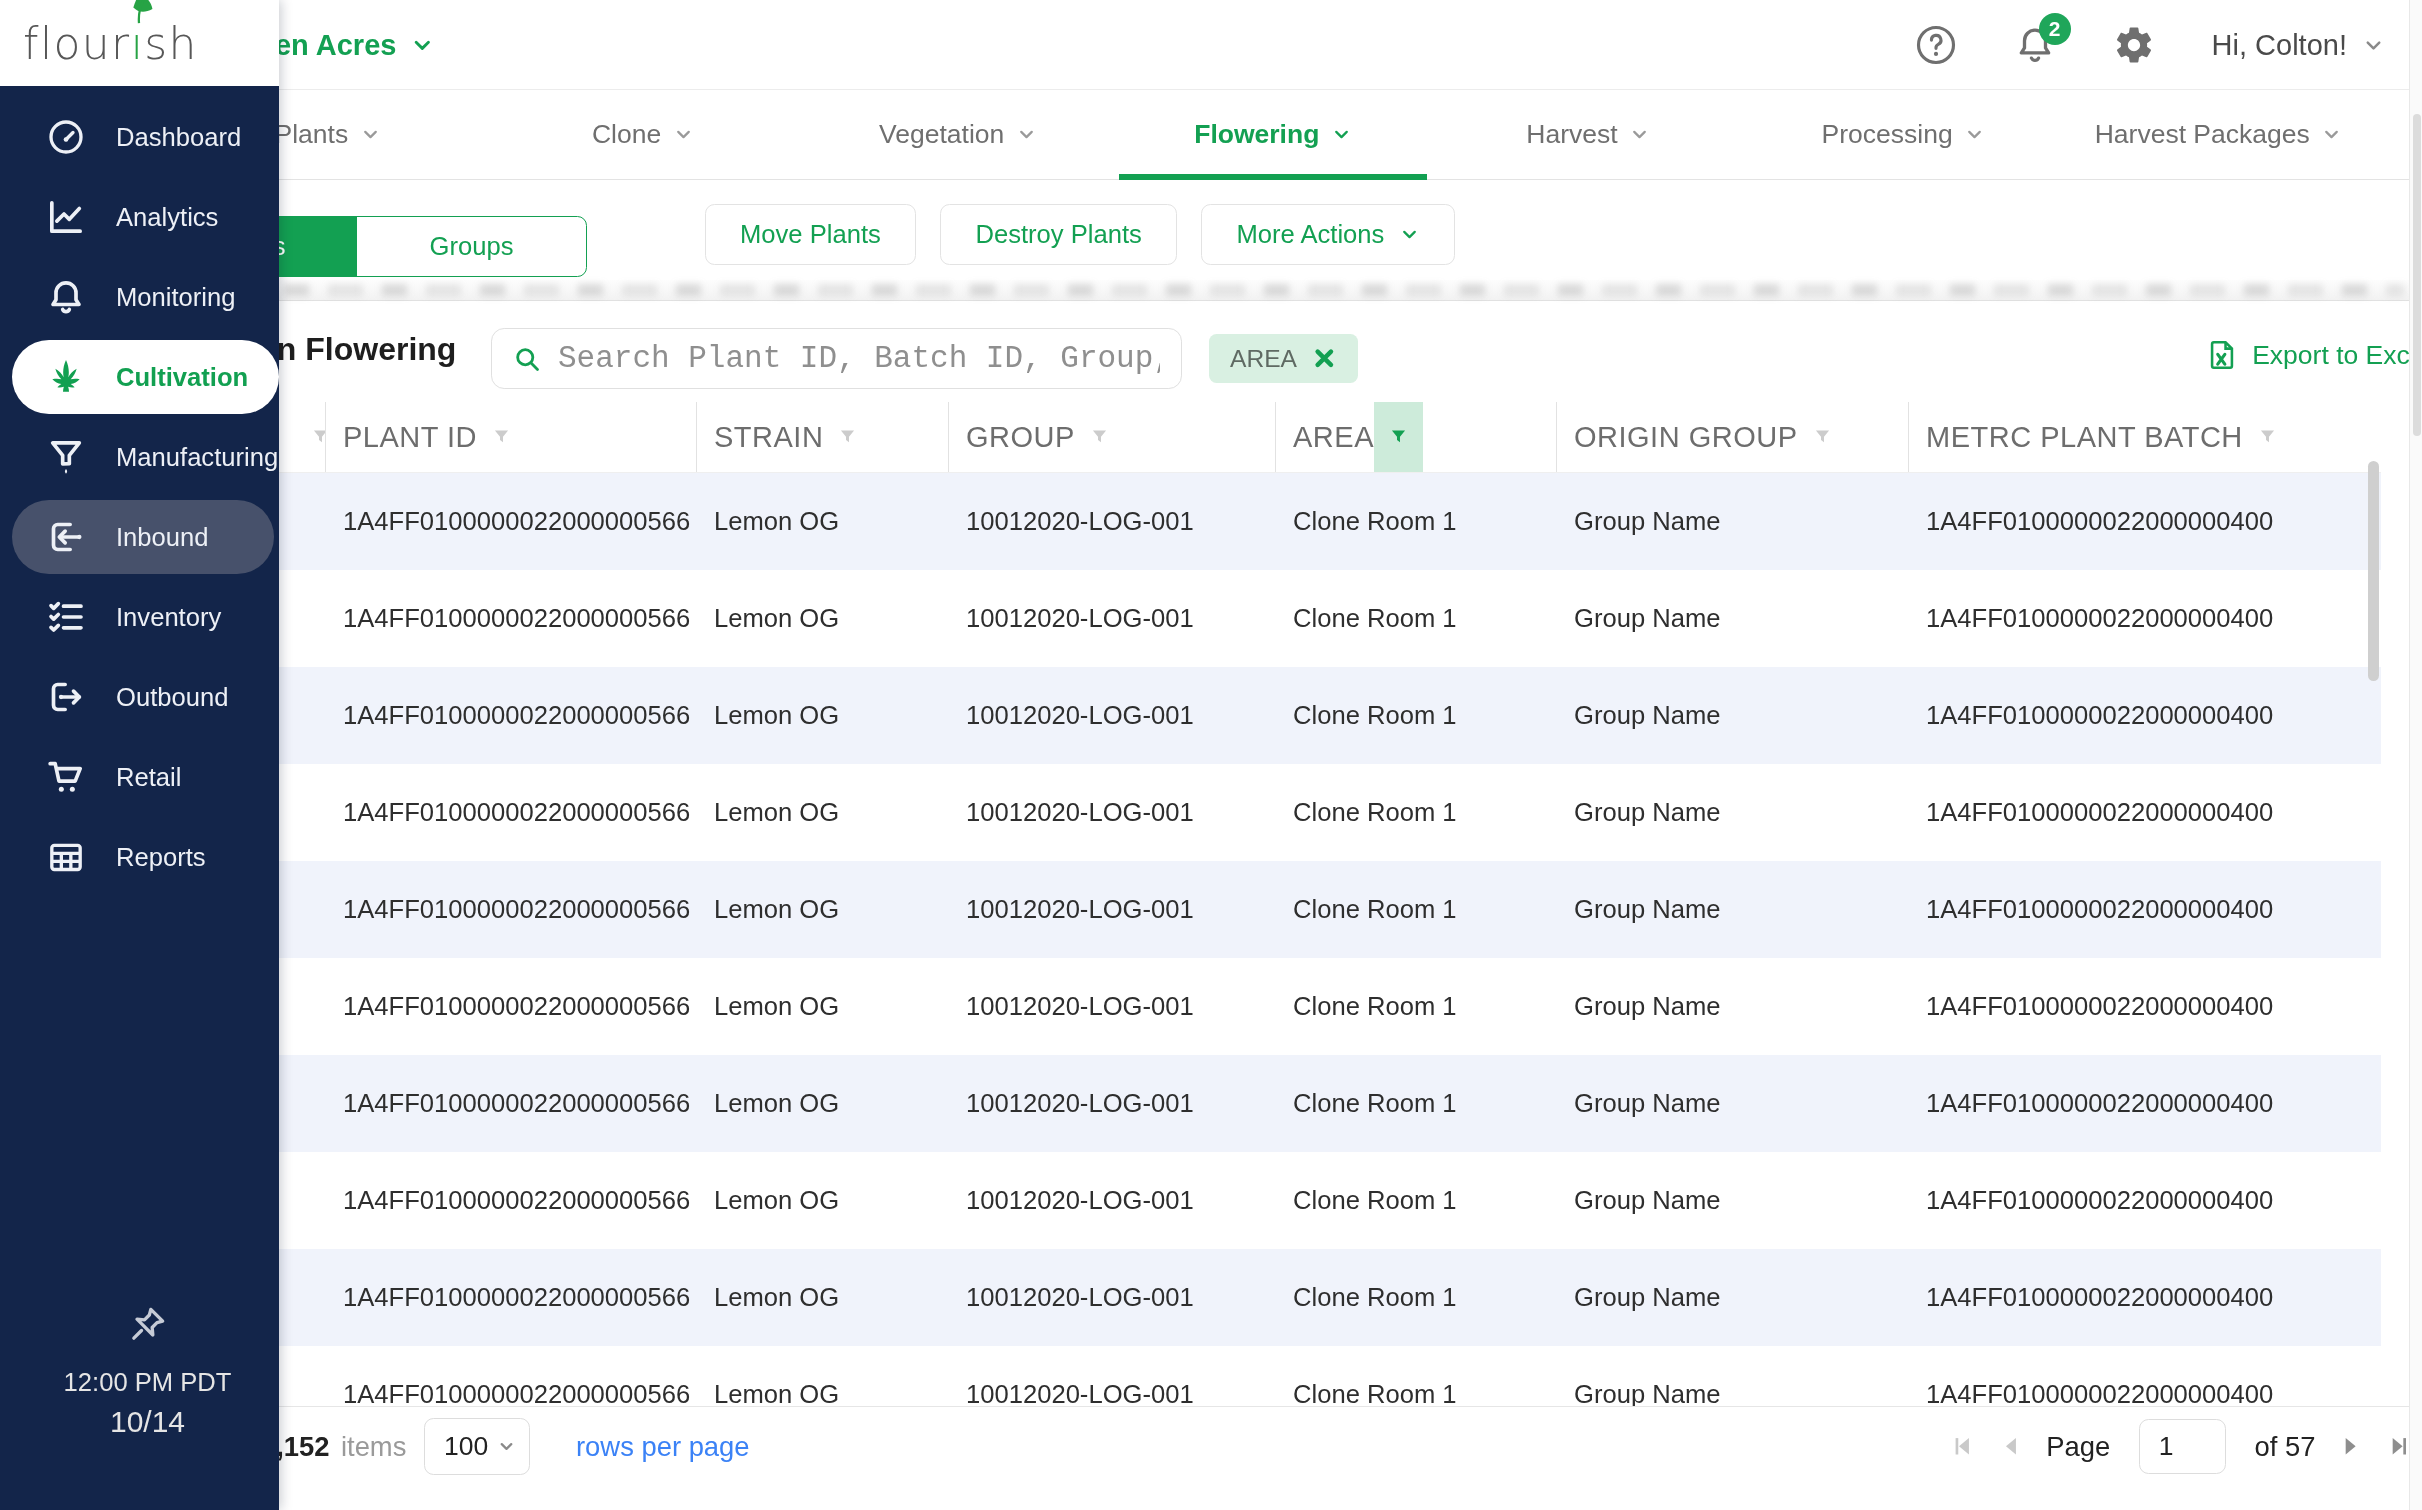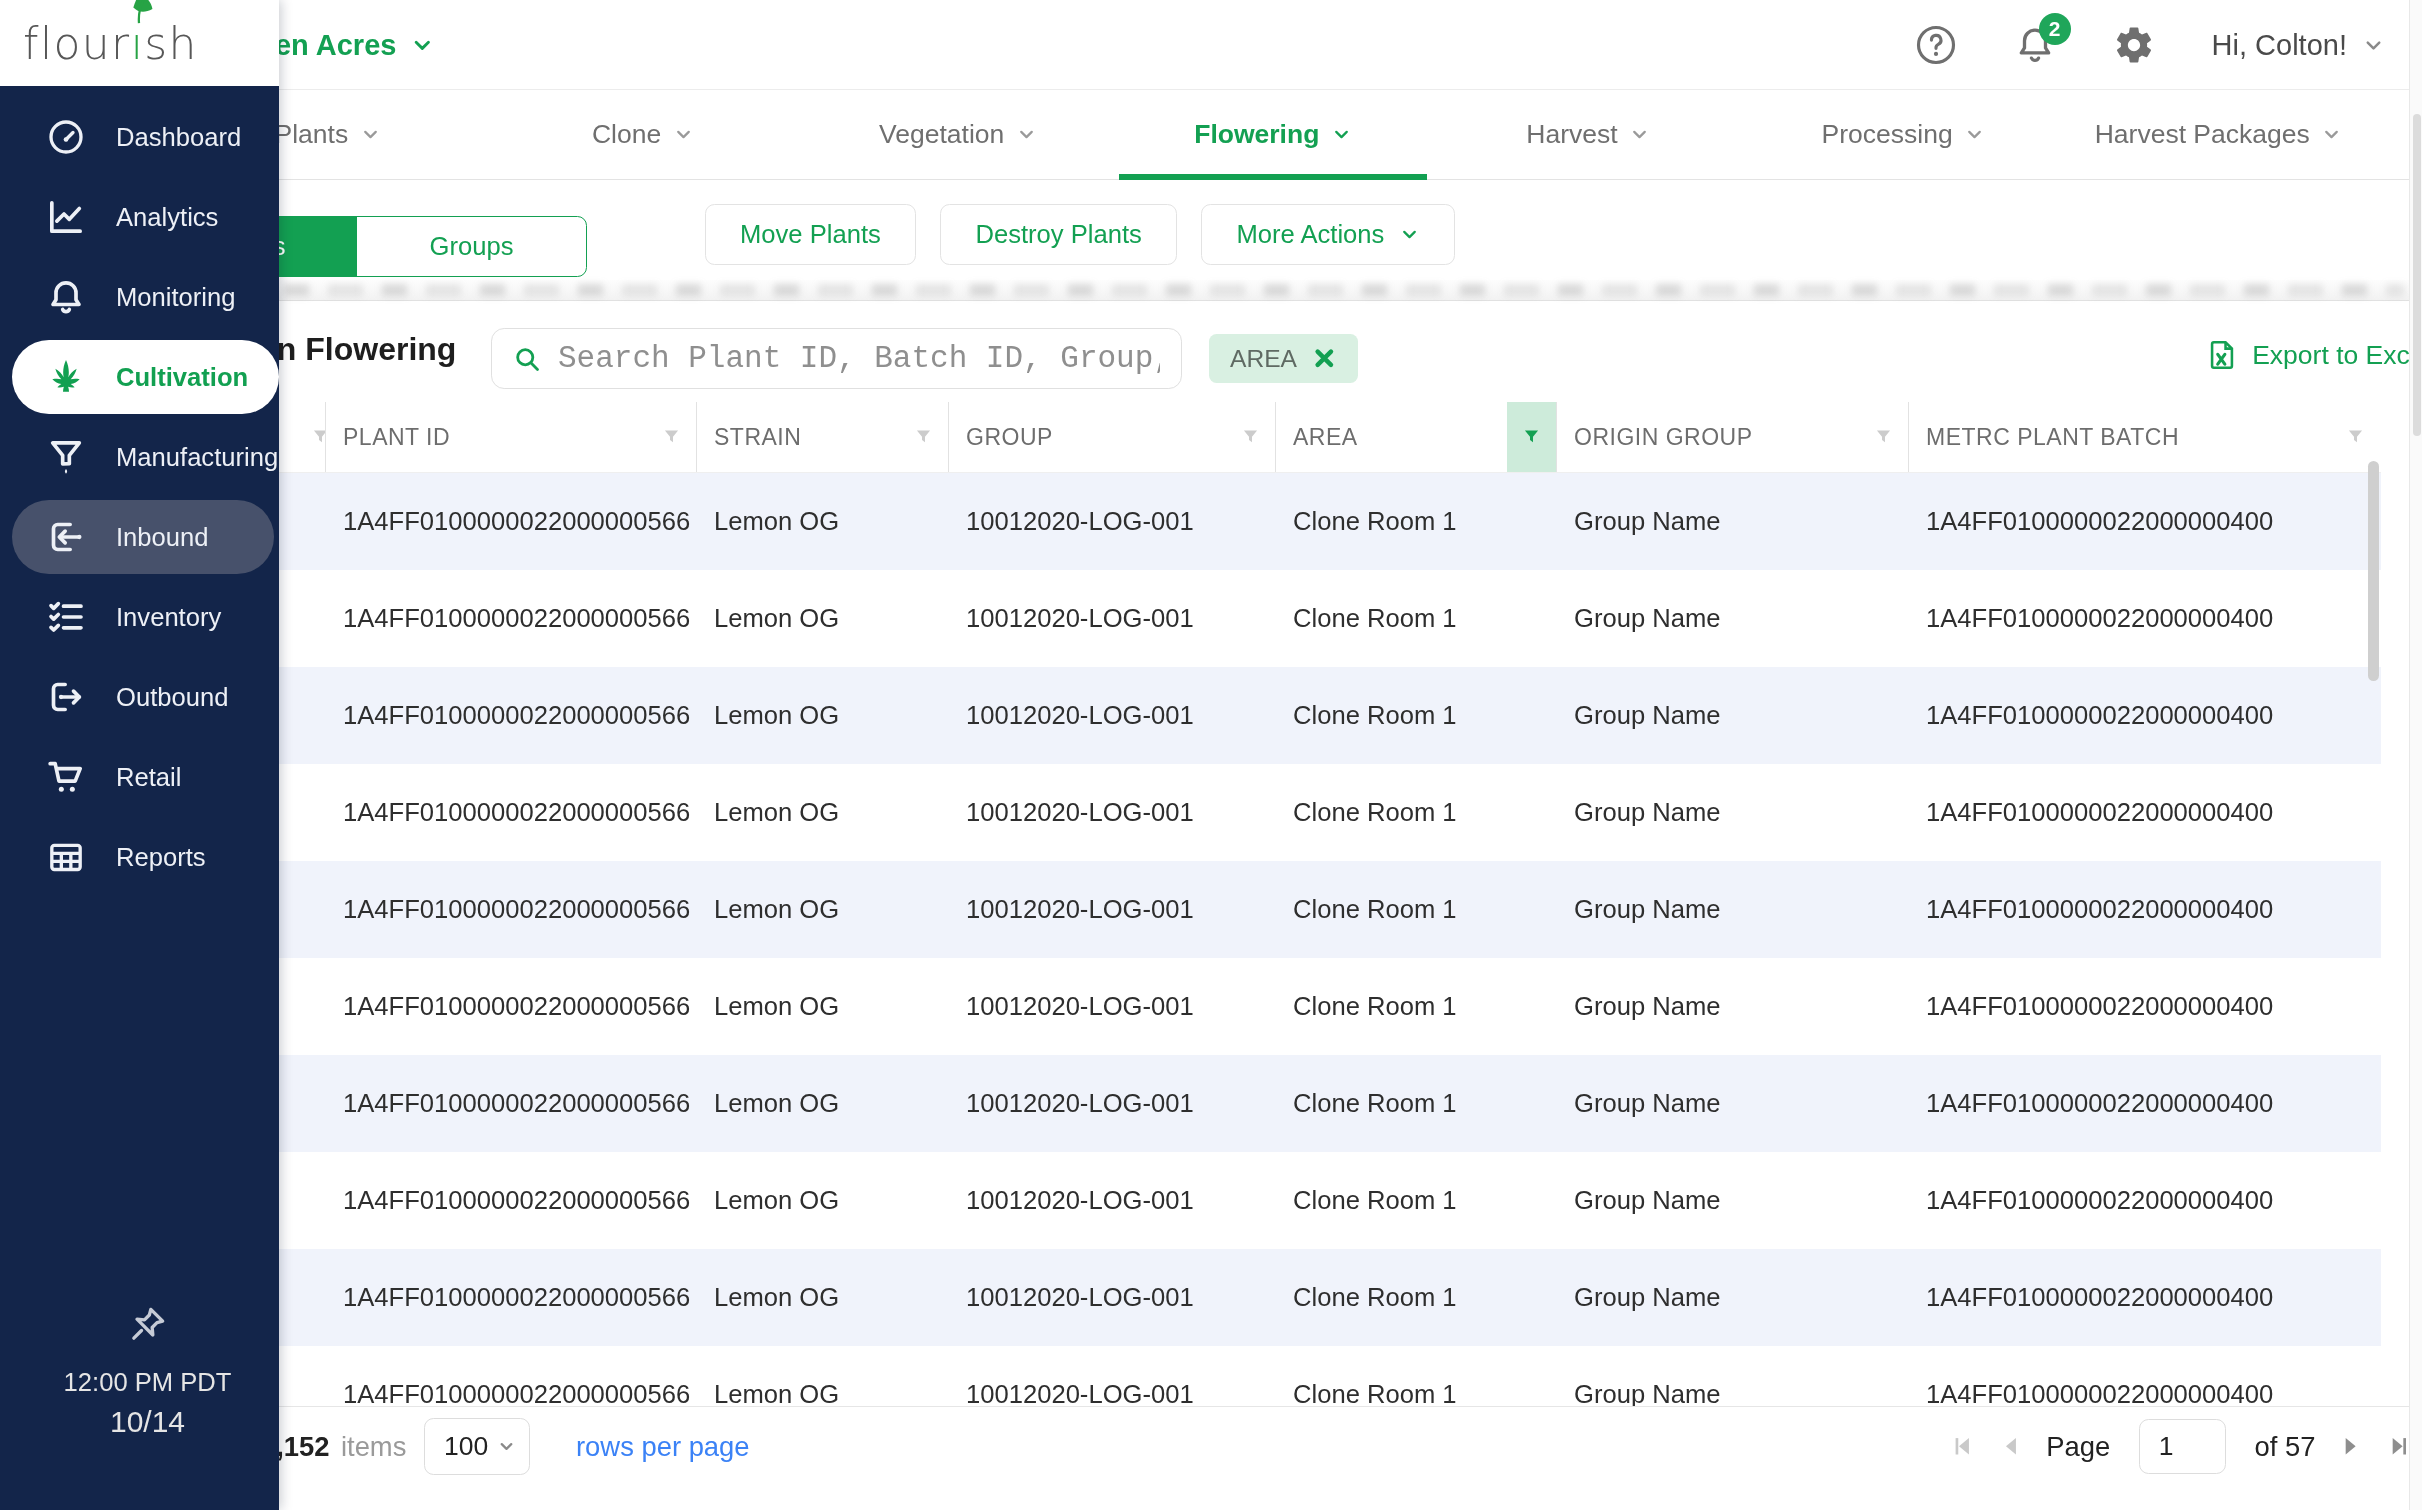--- a/index.html
+++ b/index.html
@@ -60,22 +60,22 @@
     display:flex;align-items:center;gap:15px;font-size:24.6px;color:#5f6a63;z-index:2;cursor:default}
   .chip .x{width:24.6px;height:24.6px;cursor:pointer}
   .export{position:absolute;left:2205px;top:338px;display:flex;align-items:center;gap:13.2px;color:#13A052;
     font-size:26.5px;z-index:2;cursor:pointer;white-space:nowrap}
   .export svg{width:34px;height:34px}
 
   
   .table{position:absolute;left:279px;top:402px;width:2102px;height:1004px;background:#fff;overflow:hidden;z-index:1}
   .thead,.tr{display:grid;grid-template-columns:47px 371px 252px 327px 281px 352px 471px}
   .thead{height:71px;border-bottom:0.9px solid #efefef}
-  .th{position:relative;display:flex;align-items:center;justify-content:space-between;border-right:0.9px solid #e2e2e2;
-    color:#6d6d6d;font-size:23px;letter-spacing:0.5px;padding-left:17px;cursor:pointer;overflow:hidden}
+  .th{position:relative;display:flex;align-items:center;border-right:0.9px solid #e2e2e2;
+    color:#6d6d6d;font-size:29px;letter-spacing:0.5px;padding-left:17px;cursor:pointer;overflow:hidden}
   .th:last-child{border-right:none}
   .th-label{white-space:nowrap;overflow:hidden}
   .filter-box{width:49px;height:71px;display:flex;align-items:center;justify-content:center;color:#cccccc;flex:none}
   .filter-box svg{width:21px;height:21px}
   .filter-box.active{background:#CDEBDA;color:#13A052}
   .tbody{position:absolute;top:71px;left:0;right:0;bottom:0;overflow:hidden}
   .tr{height:97px;background:#fff;cursor:pointer}
   .tr.odd{background:#F0F3FB}
   .td{display:flex;align-items:center;padding-left:17px;font-size:25.6px;color:#2e2e2e;overflow:hidden;white-space:nowrap}
   .tscroll{position:absolute;right:1.9px;top:59px;width:11.4px;height:220px;border-radius:5.7px;background:#cfcfcf;cursor:grab}

